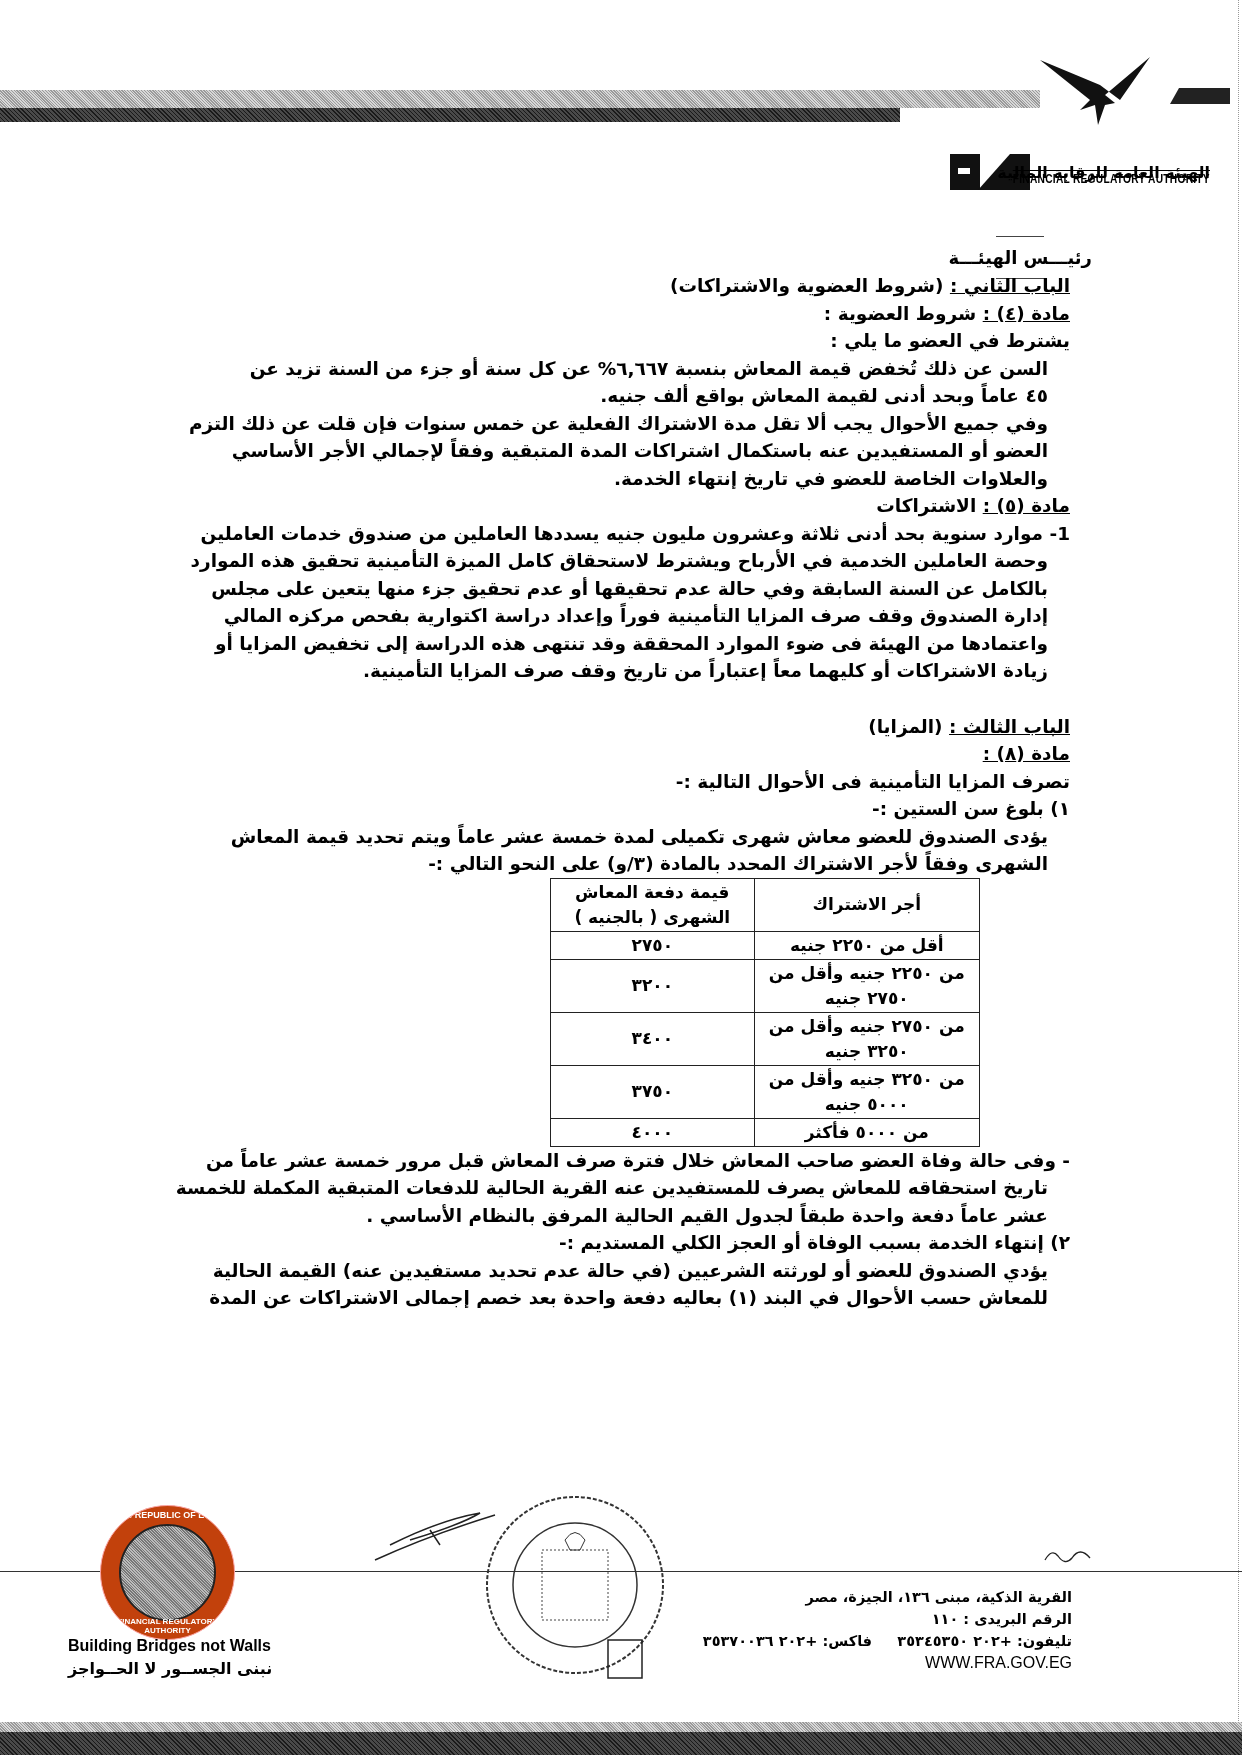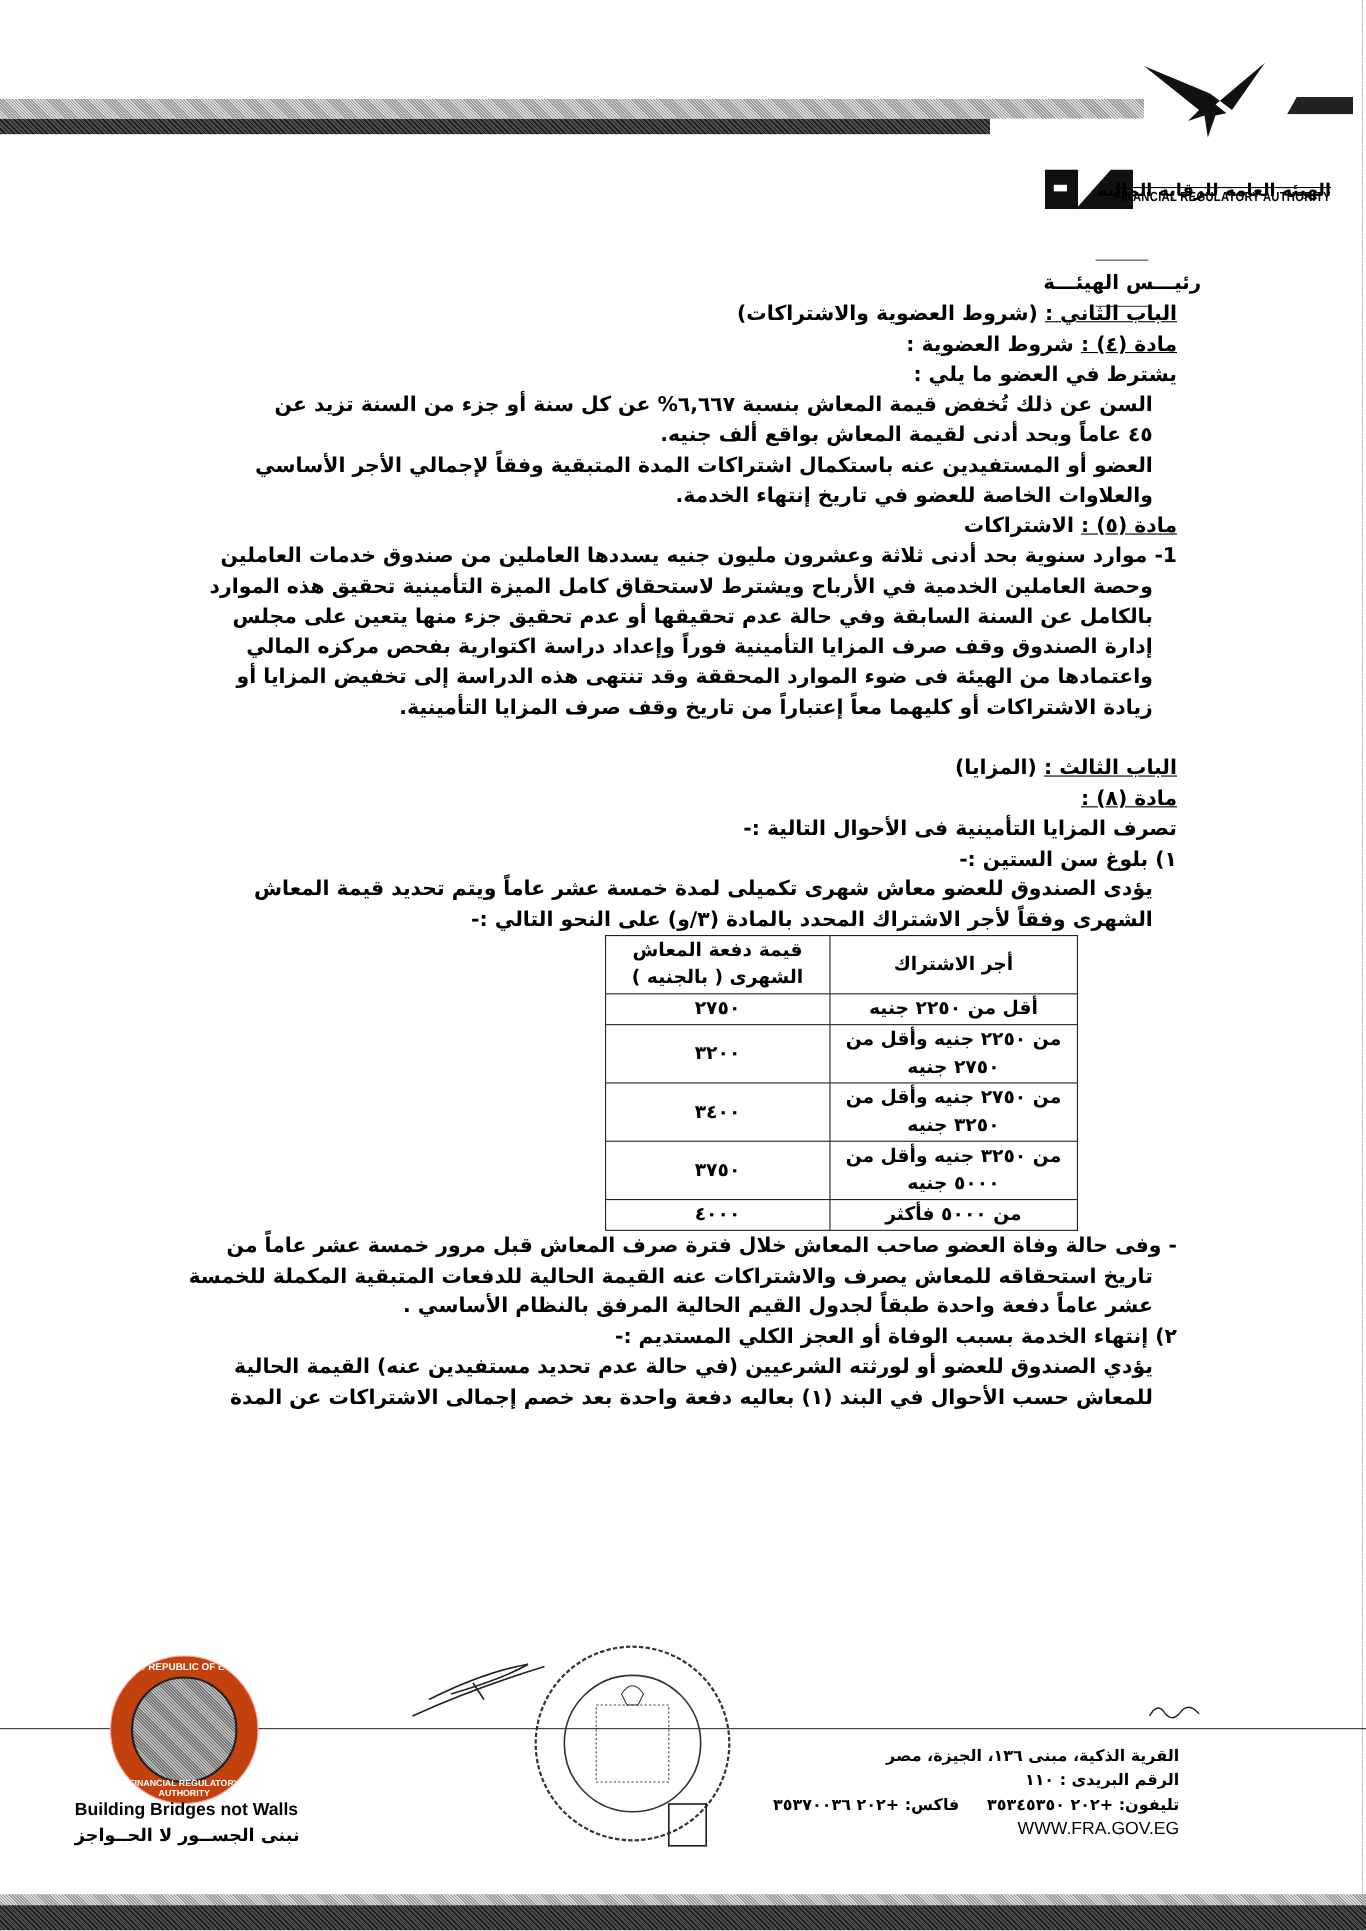--- a/index.html
+++ b/index.html
@@ -88,20 +88,21 @@
   <span>رئيـــس الهيئـــة</span>
   <span class="dash"></span>
 </div>
 
 <div class="content">
   <p><span class="u">الباب الثاني :</span><span> (شروط العضوية والاشتراكات)</span></p>
   <p><span class="u">مادة (٤) :</span><span> شروط العضوية :</span></p>
   <p>يشترط في العضو ما يلي :</p>
   <p class="indent">السن عن ذلك تُخفض قيمة المعاش بنسبة ٦,٦٦٧% عن كل سنة أو جزء من السنة تزيد عن</p>
   <p class="indent">٤٥ عاماً وبحد أدنى لقيمة المعاش بواقع ألف جنيه.</p>
+  <p class="indent">وفي جميع الأحوال يجب ألا تقل مدة الاشتراك الفعلية عن خمس سنوات فإن قلت عن ذلك التزم</p>
   <p class="indent">العضو أو المستفيدين عنه باستكمال اشتراكات المدة المتبقية وفقاً لإجمالي الأجر الأساسي</p>
   <p class="indent">والعلاوات الخاصة للعضو في تاريخ إنتهاء الخدمة.</p>
   <p><span class="u">مادة (٥) :</span><span> الاشتراكات</span></p>
   <p>1- موارد سنوية بحد أدنى ثلاثة وعشرون مليون جنيه يسددها العاملين من صندوق خدمات العاملين</p>
   <p class="indent">وحصة العاملين الخدمية في الأرباح ويشترط لاستحقاق كامل الميزة التأمينية تحقيق هذه الموارد</p>
   <p class="indent">بالكامل عن السنة السابقة وفي حالة عدم تحقيقها أو عدم تحقيق جزء منها يتعين على مجلس</p>
   <p class="indent">إدارة الصندوق وقف صرف المزايا التأمينية فوراً وإعداد دراسة اكتوارية بفحص مركزه المالي</p>
   <p class="indent">واعتمادها من الهيئة فى ضوء الموارد المحققة وقد تنتهى هذه الدراسة إلى تخفيض المزايا أو</p>
   <p class="indent">زيادة الاشتراكات أو كليهما معاً إعتباراً من تاريخ وقف صرف المزايا التأمينية.</p>
 
@@ -139,21 +140,21 @@
         <td>٣٧٥٠</td>
       </tr>
       <tr>
         <td>من ٥٠٠٠ فأكثر</td>
         <td>٤٠٠٠</td>
       </tr>
     </tbody>
   </table>
 
   <p>-   وفى حالة وفاة العضو صاحب المعاش خلال فترة صرف المعاش قبل مرور خمسة عشر عاماً من</p>
-  <p class="indent">تاريخ استحقاقه للمعاش يصرف والاشتراكات عنه القيمة الحالية للدفعات المتبقية المكملة للخمسة</p>
+  <p class="indent">تاريخ استحقاقه للمعاش يصرف للمستفيدين عنه القرية الحالية للدفعات المتبقية المكملة للخمسة</p>
   <p class="indent">عشر عاماً دفعة واحدة طبقاً لجدول القيم الحالية المرفق بالنظام الأساسي .</p>
   <p>٢) إنتهاء الخدمة بسبب الوفاة أو العجز الكلي المستديم :-</p>
   <p class="indent">يؤدي الصندوق للعضو أو لورثته الشرعيين (في حالة عدم تحديد مستفيدين عنه) القيمة الحالية</p>
   <p class="indent">للمعاش حسب الأحوال في البند (١) بعاليه دفعة واحدة بعد خصم إجمالى الاشتراكات عن المدة</p>
 </div>
 
 <div class="footer-line"></div>
 
 <div class="seal">
   <div class="seal-inner"></div>

